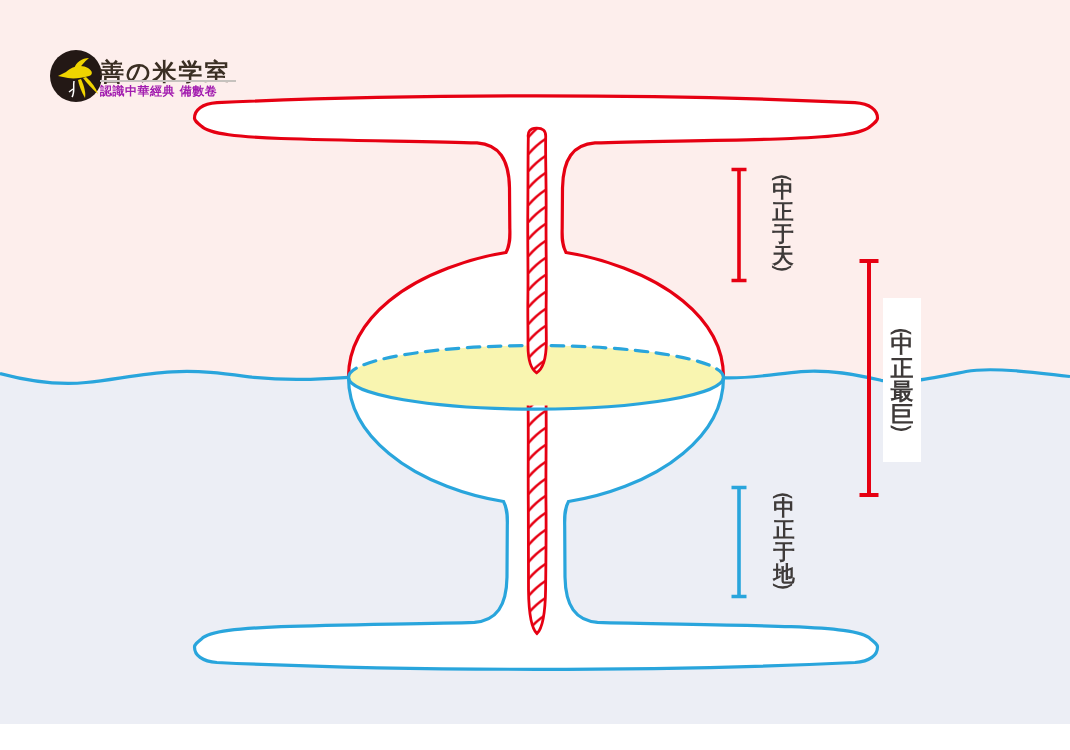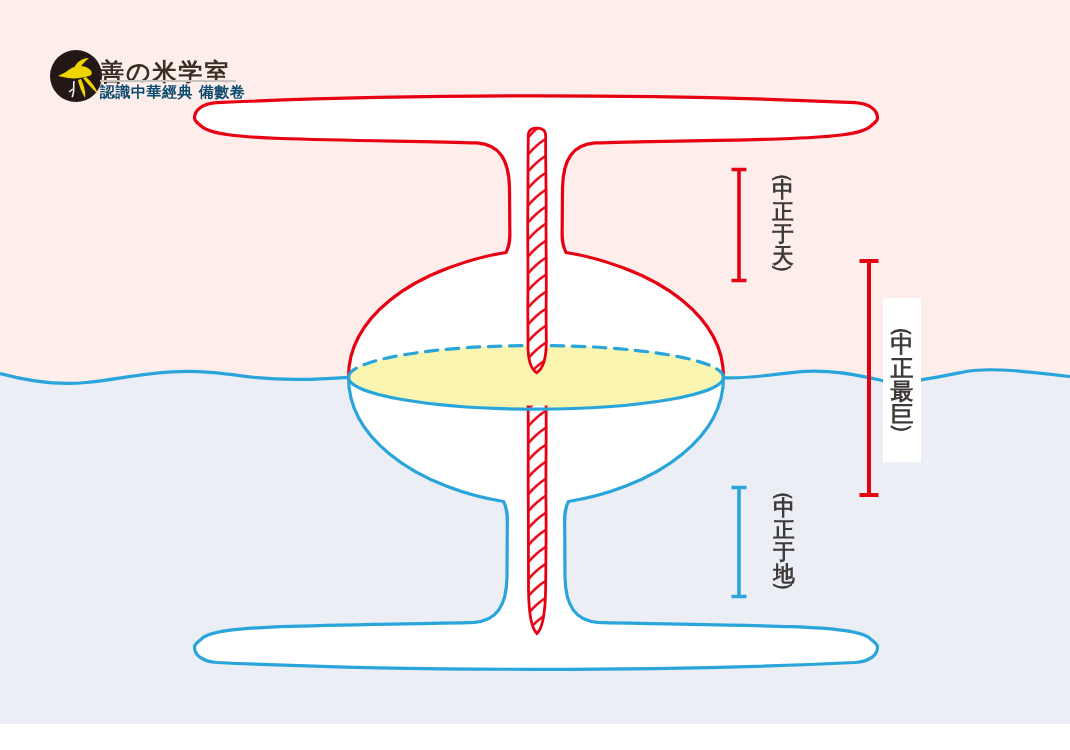--- a/index.html
+++ b/index.html
@@ -13,21 +13,21 @@
   .logo{position:absolute;left:48px;top:46px;width:260px;height:60px;}
   .logo-mark{position:absolute;left:0;top:2px;}
   .logo-title{
     position:absolute;left:52px;top:10px;
     font-family:"DejaVu Serif","Liberation Serif",serif;
     font-weight:700;font-size:24px;letter-spacing:2px;color:#3b2f24;white-space:nowrap;
   }
   .logo-rule{position:absolute;left:52px;top:34px;width:136px;height:2px;background:#c6c2be;}
   .logo-sub{
     position:absolute;left:52px;top:37px;
-    font-size:15px;font-weight:700;letter-spacing:0.5px;color:#0c4a6e;white-space:nowrap;
+    font-size:12px;font-weight:700;letter-spacing:0.5px;color:#a21caf;white-space:nowrap;
   }
 
   
   .vlabel{
     position:absolute;display:flex;flex-direction:column;align-items:center;
     color:var(--label_text,#3e3a39);font-weight:600;
   }
   .vlabel .vch{display:block;line-height:1.02;text-align:center;}
   .vlabel .vparen{
     height:0.60em;line-height:0.60em;

